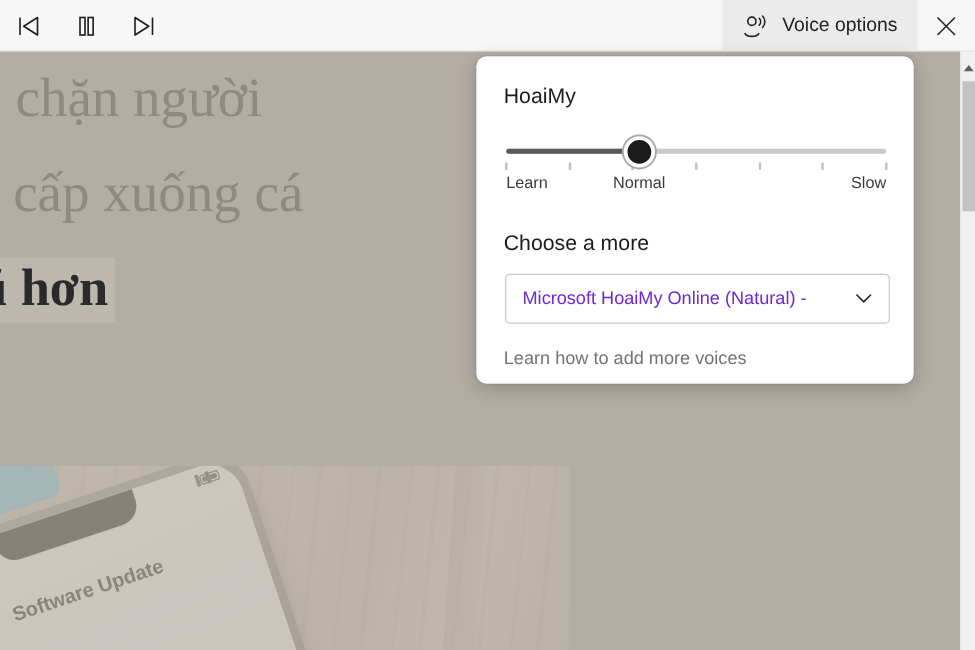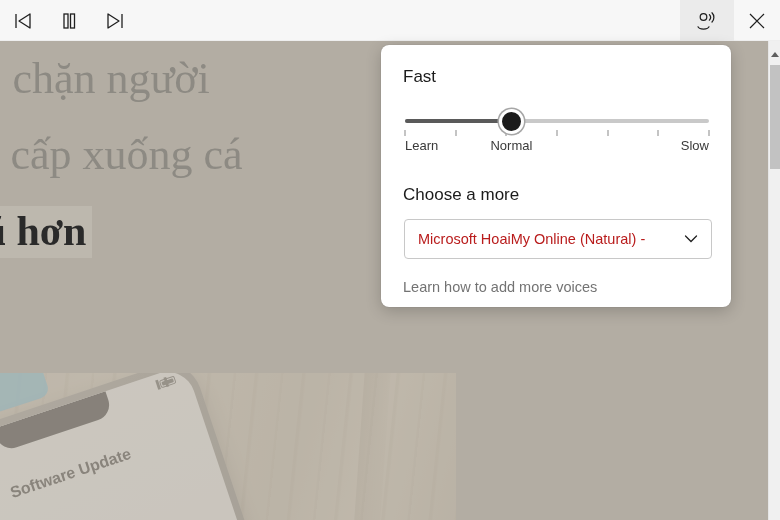--- a/index.html
+++ b/index.html
@@ -191,21 +191,21 @@
   .select-box {
     position: relative; width: 308px; height: 40px;
     border: 1px solid #c8c8c8; border-radius: 4px;
     background: #ffffff;
     display: flex; align-items: center;
     padding: 0 38px 0 13px;
     cursor: pointer;
     margin-left: 1px;
   }
   .select-value {
-    font-size: 14.5px; color: #b91c1c;
+    font-size: 14.5px; color: #6d28d9;
     white-space: nowrap; overflow: hidden; text-overflow: ellipsis;
   }
   .chevron {
     position: absolute; right: 12px; top: 50%; transform: translateY(-50%);
     display: flex; align-items: center;
   }
   .panel-link {
     display: inline-block; margin-top: 20px;
     font-size: 14.5px; color: #737373; text-decoration: none;
     cursor: pointer;
@@ -304,34 +304,35 @@
 
     <div class="tb-right">
 
       <button class="voice-btn">
         <svg width="24" height="24" viewBox="0 0 24 24">
           <circle cx="9.5" cy="8" r="3.3" stroke="#1f1f1f" stroke-width="1.25" fill="none"></circle>
           <path d="M3.8 17.4 a5.8 3.3 0 0 0 11.4 0" stroke="#1f1f1f" stroke-width="1.25" fill="none"></path>
           <path d="M15.4 5.6 a4.2 4.2 0 0 1 0 5.6" stroke="#1f1f1f" stroke-width="1.25" fill="none" stroke-linecap="round"></path>
           <path d="M18 3.8 a6.6 6.6 0 0 1 0 9.2" stroke="#1f1f1f" stroke-width="1.25" fill="none" stroke-linecap="round"></path>
         </svg>
+        <span class="voice-btn-label">Voice options</span>
       </button>
 
       <button class="close-btn">
         <svg width="20" height="20" viewBox="0 0 20 20">
           <path d="M3 3 L17 17 M17 3 L3 17" stroke="#1f1f1f" stroke-width="1.2" fill="none"></path>
         </svg>
       </button>
 
     </div>
   </div>
 
   <div class="panel">
 
-    <div class="panel-heading">Fast</div>
+    <div class="panel-heading">HoaiMy</div>
 
     <div class="slider-wrap">
       <div class="track"></div>
       <div class="track-fill" style="width: 106.4px;"></div>
       <div class="ticks">
           <span class="tick" style="left: 0px;"></span>
           <span class="tick" style="left: 50.6667px;"></span>
           <span class="tick" style="left: 101.333px;"></span>
           <span class="tick" style="left: 152px;"></span>
           <span class="tick" style="left: 202.667px;"></span>

